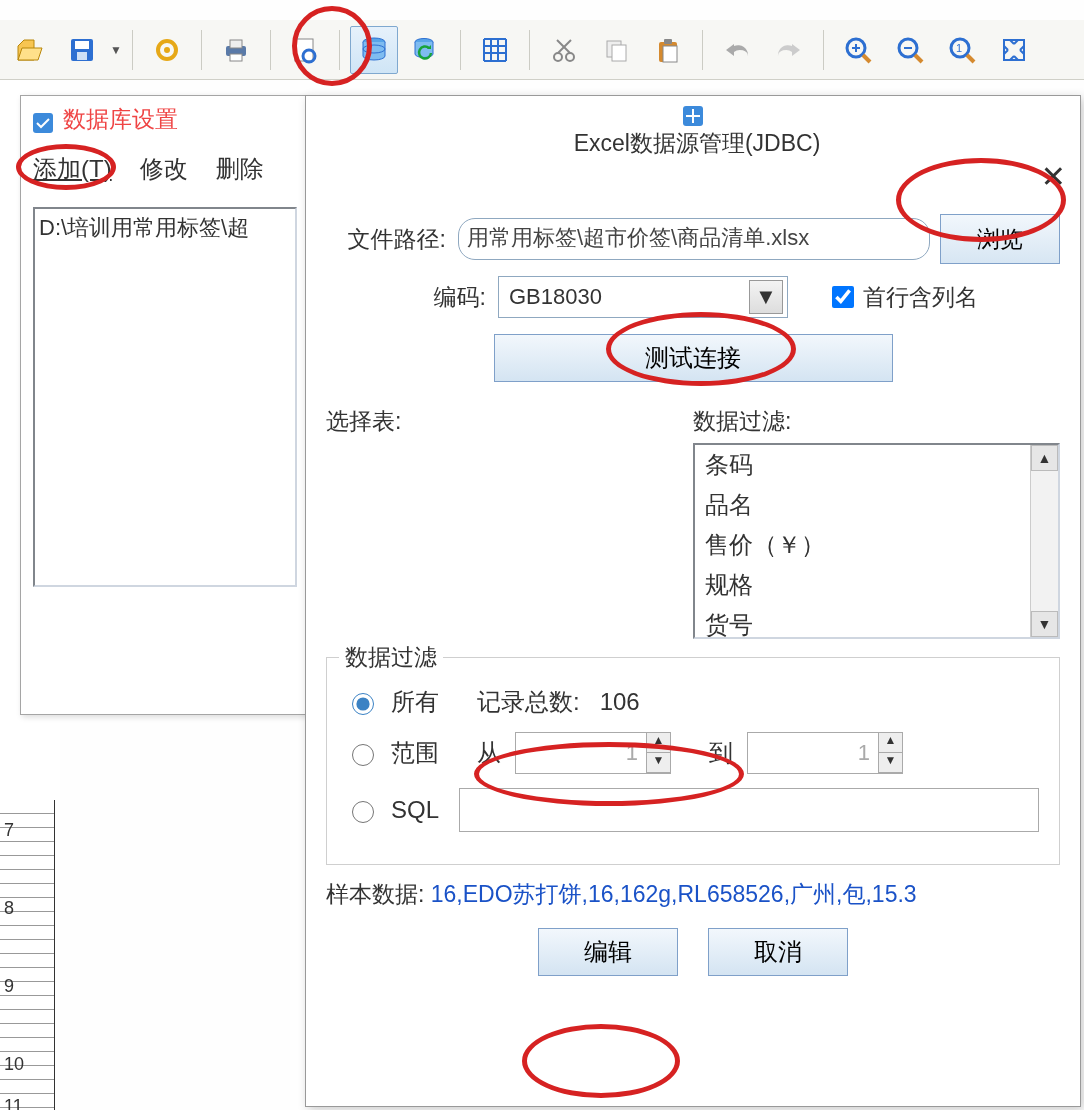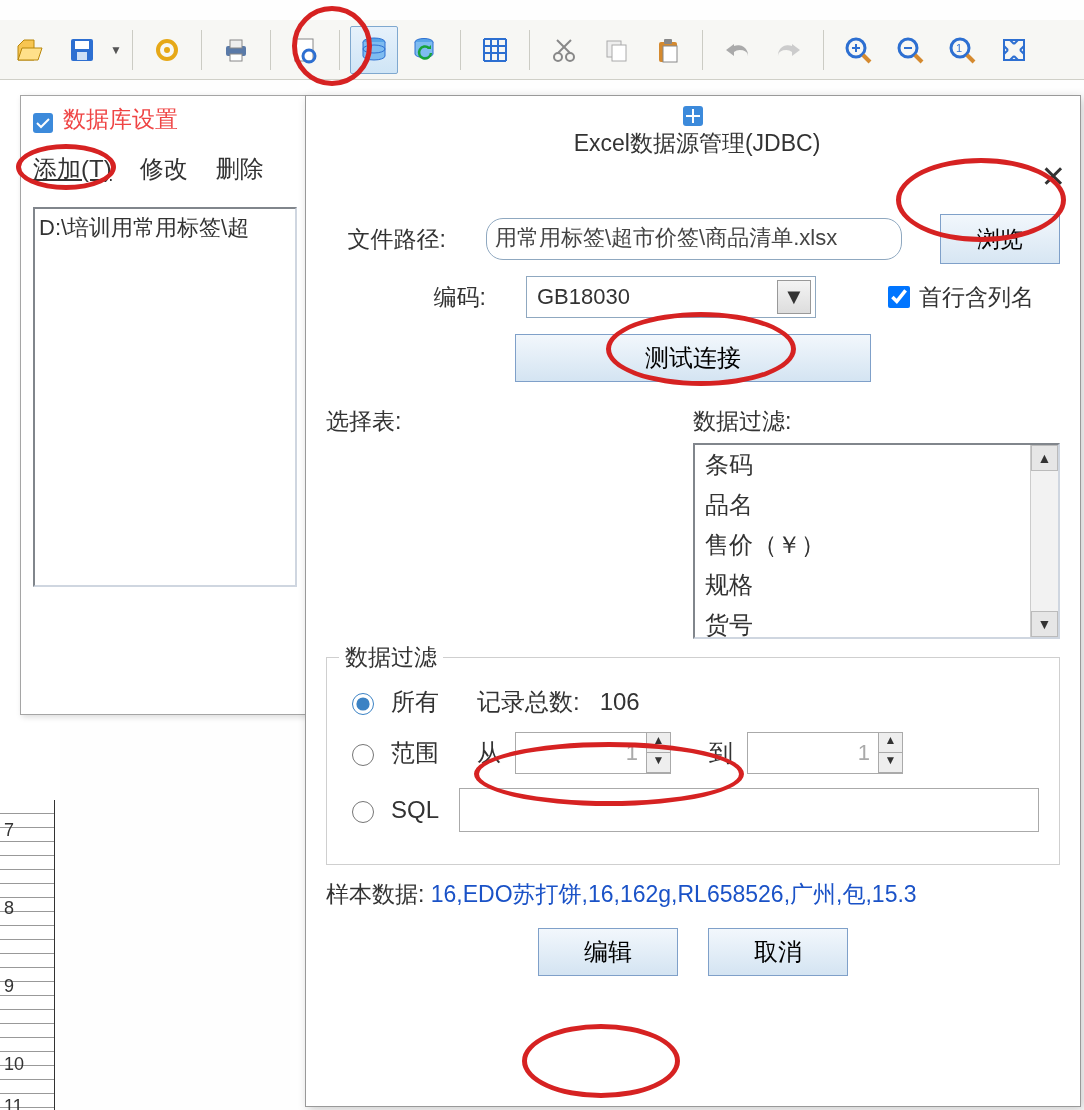--- a/index.html
+++ b/index.html
@@ -104,21 +104,21 @@
   .dlg-title {
     display:flex; align-items:center;
     padding:8px 14px;
     font-size:23px;
     flex-direction:column;
   }
   .dlg-title .close {
     margin-left:auto; font-size:30px; color:#333; cursor:pointer;
   }
   .dlg-row {
-    display:flex; align-items:center; margin:12px 20px;gap:28px;
+    display:flex; align-items:center; margin:12px 20px;
   }
   .dlg-label { width:120px; text-align:right; margin-right:12px; font-size:23px;}
   .input {
     flex:1; height:42px; border:1px solid #8fa8c0;
     padding:4px 8px; font-size:22px; color:#444;
     background:#fff;
   }
   .filepath { width:420px;border-radius:17px; }
   .browse-btn {
     margin-left:10px; width:120px; height:50px;
@@ -127,21 +127,21 @@
     font-size:23px; cursor:pointer;
   }
   .select {
     width:290px; height:42px; border:1px solid #8fa8c0;
     display:flex; align-items:center; justify-content:space-between;
     padding:0 4px 0 10px; font-size:22px; background:#fff;
   }
   .select .caret { width:34px;height:34px;background:linear-gradient(#f4f4f4,#ddd);border:1px solid #999;display:flex;align-items:center;justify-content:center;}
   .checkbox { display:flex; align-items:center; gap:6px; margin-left:40px; font-size:23px;}
   .test-btn {
-    display:block; margin:16px auto 24px; width:356px; height:48px;
+    display:block; margin:16px auto 24px; width:399px; height:48px;
     border:1px solid #7fa0c9;
     background:linear-gradient(#f2f7fc,#d4e4f2);
     font-size:24px; cursor:pointer;
   }
   .sel-section { display:flex; margin:0 20px; }
   .sel-col { flex:1; }
   .sel-label { font-size:23px; margin-bottom:6px;}
   .listbox {
     border:2px inset #cfd6e0; height:196px; overflow:hidden;
     font-size:24px; position:relative;

